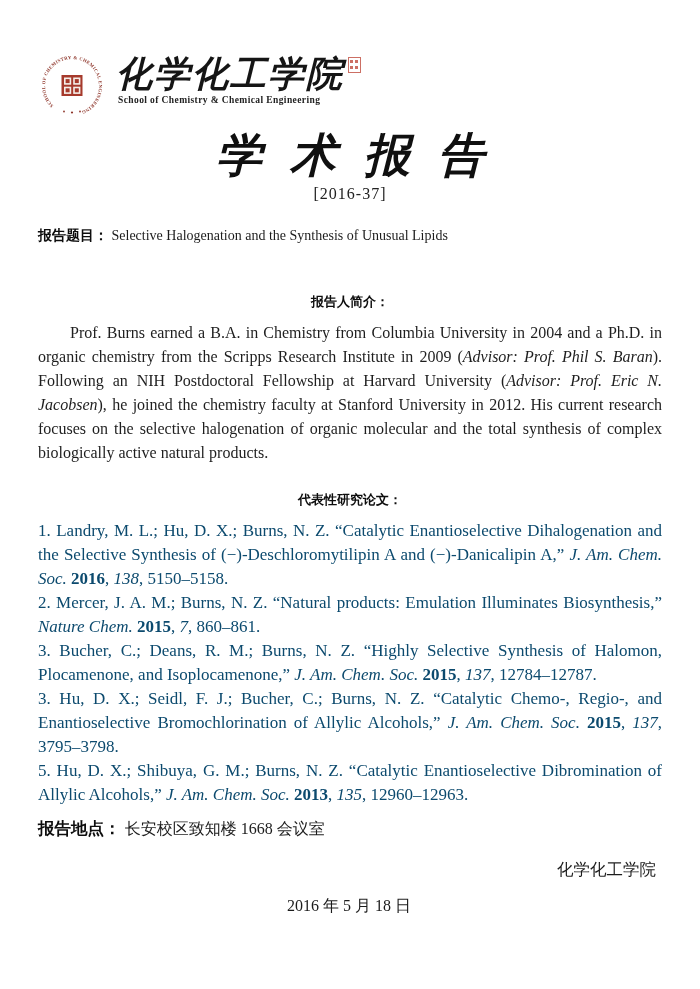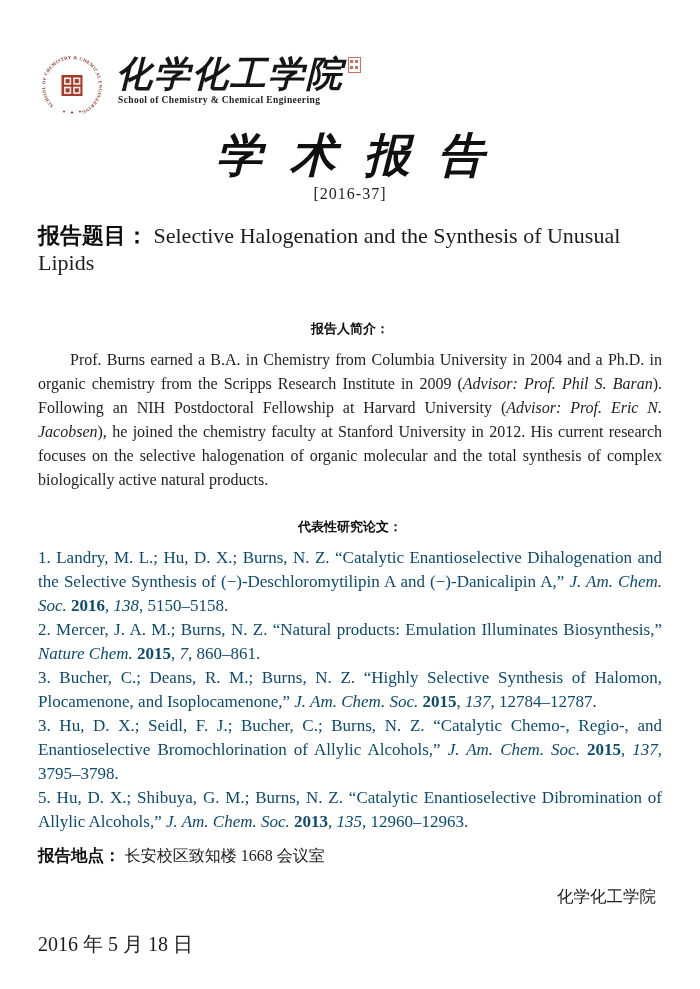--- a/index.html
+++ b/index.html
@@ -43,21 +43,21 @@
     margin-top:2px;text-align:center;
     font-size:46px;line-height:58px;font-weight:bold;font-style:italic;
     letter-spacing:28px;padding-left:28px;color:#101010;
     font-family:"DejaVu Serif","Liberation Serif",serif;
   }
   .doc-number{
     text-align:center;
     font-size:16px;line-height:20px;letter-spacing:1px;color:#222;
   }
   
-  .field-row{font-size:22px;line-height:27px;}
+  .field-row{font-size:14px;line-height:27px;}
   .row-topic{margin-top:18px;}
   .row-speaker{margin-top:10px;}
   .flabel{font-weight:bold;color:#0d0d0d;}
   .fvalue{color:#1c1c1c;}
   
   .sec-heading{font-weight:bold;font-size:13px;line-height:26px;color:#0d0d0d;text-align:center;}
   .bio-heading{margin-top:40px;}
   .bio-para{
     margin:6px 0 0 0;font-size:16px;line-height:24px;
     text-align:justify;text-indent:32px;color:#1e1e1e;
@@ -69,21 +69,21 @@
     text-align:justify;color:#0c4a6e;
   }
   .seg-i{font-style:italic;}
   .seg-b{font-weight:bold;}
   
   .row-time{margin-top:32px;font-size:16.5px;line-height:28px;}
   .row-place{margin-top:8px;font-size:16.5px;line-height:28px;}
   .sched-value{font-size:16px;}
   
   .footer-org{margin-top:14px;text-align:right;font-size:16.5px;line-height:26px;padding-right:6px;}
-  .footer-date{margin-top:21px;text-align:left;font-size:20px;line-height:26px;padding-right:2px;}
+  .footer-date{margin-top:10px;text-align:center;font-size:16px;line-height:26px;padding-right:2px;}
 </style>
 </head>
 <body>
 
 <div class="page">
 
   <div class="logo-row">
     <svg class="seal-svg" width="68" height="68" viewBox="0 0 68 68">
       <defs>
         <path id="ringPath" d="M 34,61 A 27,27 0 1 1 34.02,61" fill="none"></path>

